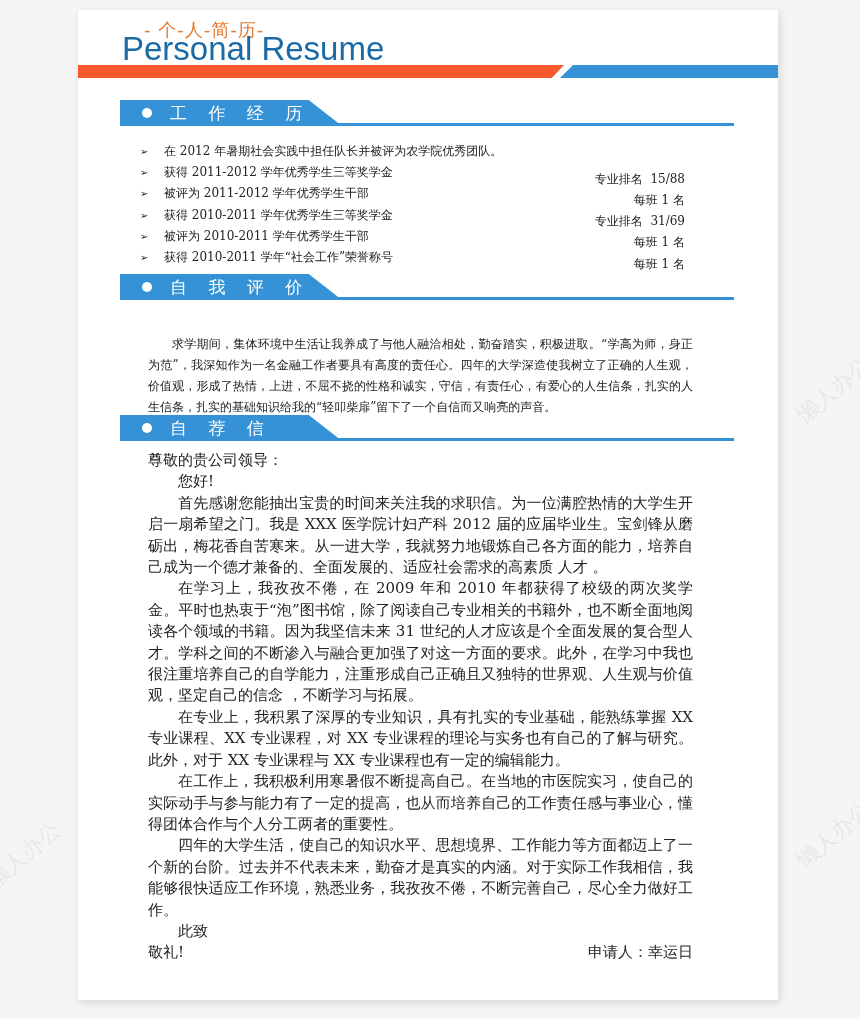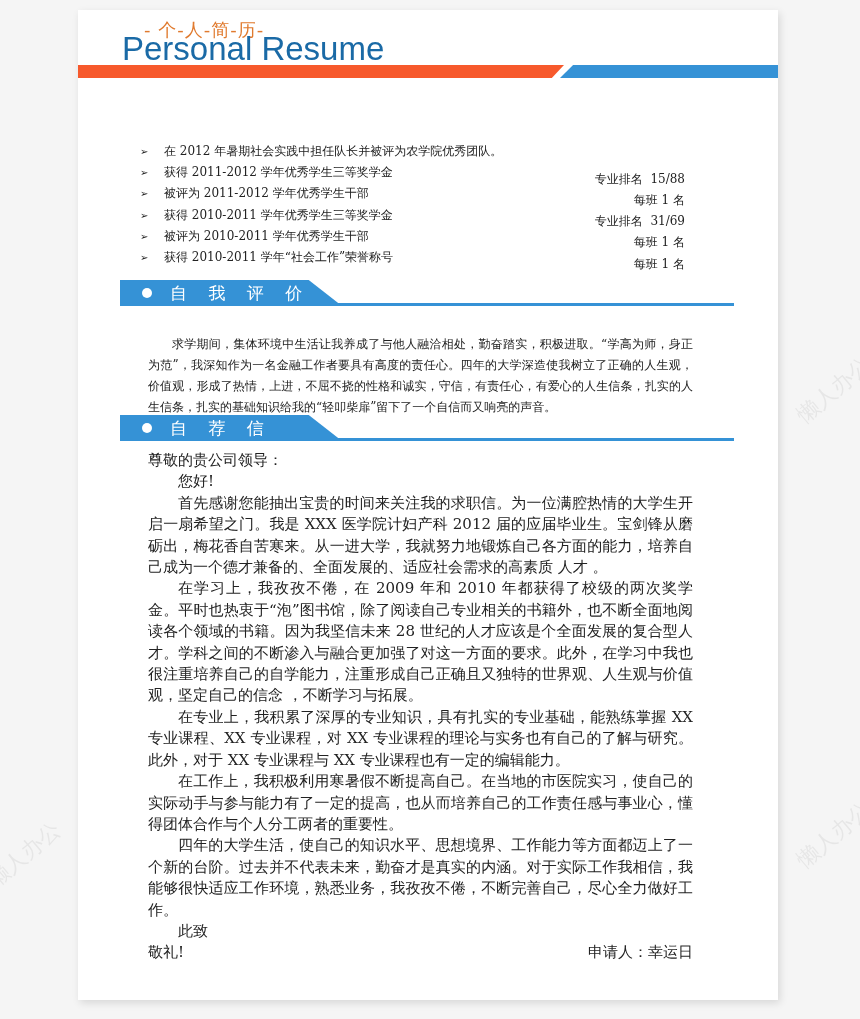--- a/index.html
+++ b/index.html
@@ -65,20 +65,26 @@
 <div class="watermark" style="left:790px; top:375px;">懒人办公</div>
 <div class="watermark" style="left:-20px; top:840px;">懒人办公</div>
 <div class="watermark" style="left:790px; top:820px;">懒人办公</div>
 
 <div class="page">
   <div class="subtitle">- 个-人-简-历-</div>
   <div class="title">Personal Resume</div>
   <div class="bar-orange"></div>
   <div class="bar-blue"></div>
 
+  <div class="section-head" style="top:90px;">
+    <div class="line"></div>
+    <div class="tab"></div>
+    <div class="dot"></div>
+    <div class="label">工 作 经 历</div>
+  </div>
   <ul class="exp-list">
     <li>
         <span class="arrow">➢</span>
         <span class="text">在 2012 年暑期社会实践中担任队长并被评为农学院优秀团队。</span>
         <span class="rank"></span>
       </li>
     <li>
         <span class="arrow">➢</span>
         <span class="text">获得 2011-2012 学年优秀学生三等奖学金</span>
         <span class="rank">专业排名  15/88</span>
@@ -98,39 +104,39 @@
         <span class="text">被评为 2010-2011 学年优秀学生干部</span>
         <span class="rank">每班 1 名</span>
       </li>
     <li>
         <span class="arrow">➢</span>
         <span class="text">获得 2010-2011 学年“社会工作”荣誉称号</span>
         <span class="rank">每班 1 名</span>
       </li>
   </ul>
 
-  <div class="section-head" style="top:270px;">
+  <div class="section-head" style="top:264px;">
     <div class="line"></div>
     <div class="tab"></div>
     <div class="dot"></div>
     <div class="label">自 我 评 价</div>
   </div>
   <p class="para indent" style="top:308px;margin-top:16px;">求学期间，集体环境中生活让我养成了与他人融洽相处，勤奋踏实，积极进取。“学高为师，身正为范”，我深知作为一名金融工作者要具有高度的责任心。四年的大学深造使我树立了正确的人生观，价值观，形成了热情，上进，不屈不挠的性格和诚实，守信，有责任心，有爱心的人生信条，扎实的人生信条，扎实的基础知识给我的“轻叩柴扉”留下了一个自信而又响亮的声音。</p>
 
   <div class="section-head" style="top:405px;">
     <div class="line"></div>
     <div class="tab"></div>
     <div class="dot"></div>
     <div class="label">自 荐 信</div>
   </div>
   <div class="letter">
     <p>尊敬的贵公司领导：</p>
     <p class="indent">您好!</p>
     <p class="indent">首先感谢您能抽出宝贵的时间来关注我的求职信。为一位满腔热情的大学生开启一扇希望之门。我是 XXX 医学院计妇产科 2012 届的应届毕业生。宝剑锋从磨砺出，梅花香自苦寒来。从一进大学，我就努力地锻炼自己各方面的能力，培养自己成为一个德才兼备的、全面发展的、适应社会需求的高素质 人才 。</p>
-    <p class="indent">在学习上，我孜孜不倦，在 2009 年和 2010 年都获得了校级的两次奖学金。平时也热衷于“泡”图书馆，除了阅读自己专业相关的书籍外，也不断全面地阅读各个领域的书籍。因为我坚信未来 28 世纪的人才应该是个全面发展的复合型人才。学科之间的不断渗入与融合更加强了对这一方面的要求。此外，在学习中我也很注重培养自己的自学能力，注重形成自己正确且又独特的世界观、人生观与价值观，坚定自己的信念 ，不断学习与拓展。</p>
+    <p class="indent">在学习上，我孜孜不倦，在 2009 年和 2010 年都获得了校级的两次奖学金。平时也热衷于“泡”图书馆，除了阅读自己专业相关的书籍外，也不断全面地阅读各个领域的书籍。因为我坚信未来 31 世纪的人才应该是个全面发展的复合型人才。学科之间的不断渗入与融合更加强了对这一方面的要求。此外，在学习中我也很注重培养自己的自学能力，注重形成自己正确且又独特的世界观、人生观与价值观，坚定自己的信念 ，不断学习与拓展。</p>
     <p class="indent">在专业上，我积累了深厚的专业知识，具有扎实的专业基础，能熟练掌握 XX 专业课程、XX 专业课程，对 XX 专业课程的理论与实务也有自己的了解与研究。此外，对于 XX 专业课程与 XX 专业课程也有一定的编辑能力。</p>
     <p class="indent">在工作上，我积极利用寒暑假不断提高自己。在当地的市医院实习，使自己的实际动手与参与能力有了一定的提高，也从而培养自己的工作责任感与事业心，懂得团体合作与个人分工两者的重要性。</p>
     <p class="indent">四年的大学生活，使自己的知识水平、思想境界、工作能力等方面都迈上了一个新的台阶。过去并不代表未来，勤奋才是真实的内涵。对于实际工作我相信，我能够很快适应工作环境，熟悉业务，我孜孜不倦，不断完善自己，尽心全力做好工作。</p>
     <p class="indent">此致</p>
     <div class="sign">
       <span>敬礼!</span>
       <span>申请人：幸运日</span>
     </div>
   </div>
 </div>

